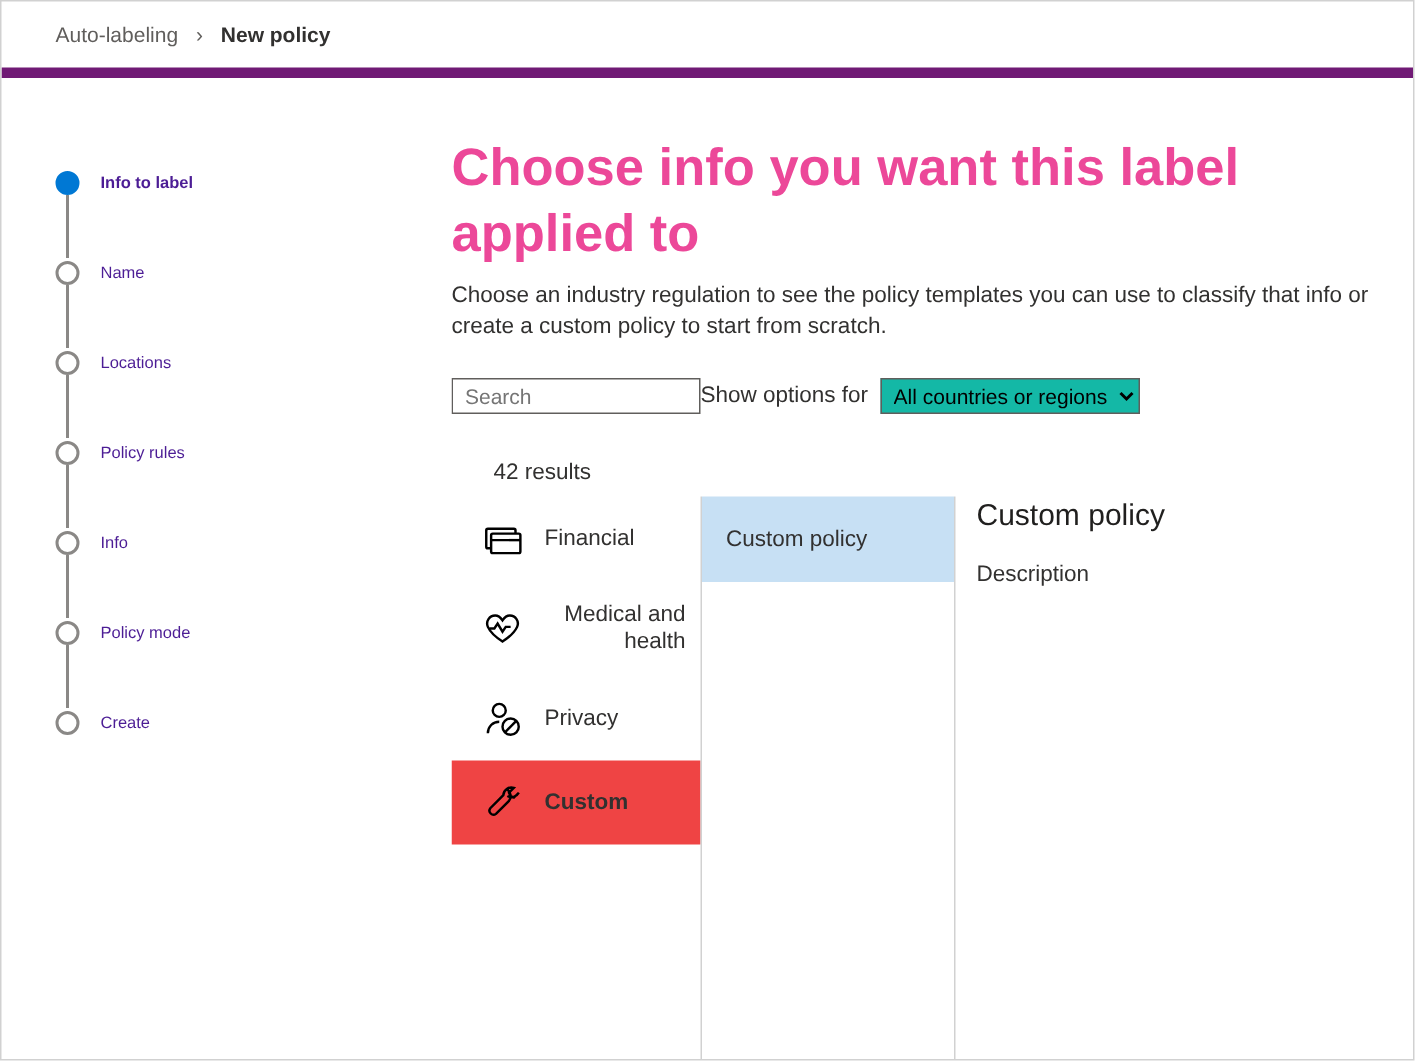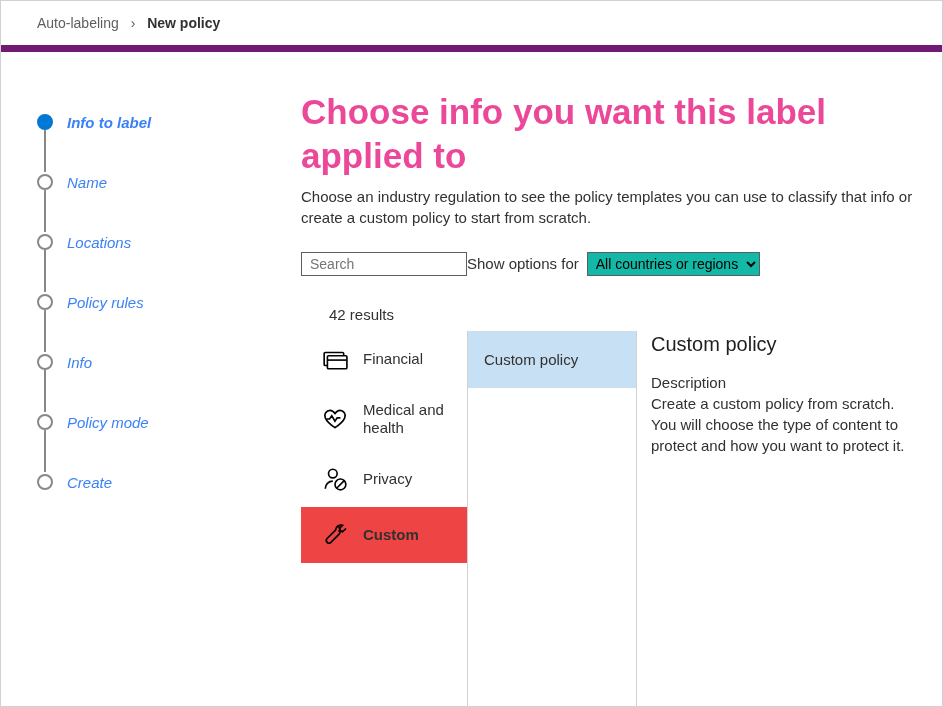--- a/index.html
+++ b/index.html
@@ -42,23 +42,22 @@
       flex-shrink: 0;
       position: relative;
       z-index: 2;
     }
     .step.active .step-dot {
       background: #0078d4;
       border-color: #0078d4;
     }
     .step-label {
       margin-left: 14px;
-      font-size: 15px;
-      color: #3b82f6;
-      font-style: italic;
+      font-size: 11px;
+      color: #4c1d95;
     }
     .step.active .step-label { font-weight: 600; }
     .step-connector {
       position: absolute;
       left: 7px;
       top: 38px;
       width: 2px;
       height: 42px;
       background: #8a8886;
       z-index: 1;
@@ -121,20 +120,21 @@
     .category-col {
       width: 166px;
       flex-shrink: 0;
     }
     .cat-item {
       display: flex;
       align-items: center;
       padding: 14px 10px 14px 20px;
       gap: 14px;
       cursor: pointer;
+      text-align: right;
     }
     .cat-item.selected { background: #ef4444; font-weight: bold; }
     .cat-icon {
       width: 28px;
       height: 28px;
       flex-shrink: 0;
       display: flex;
       align-items: center;
       justify-content: center;
     }
@@ -278,17 +278,16 @@
         </div>
       </div>
 
       <div class="template-col">
         <div class="template-item selected">Custom policy</div>
       </div>
 
       <div class="detail-col">
         <div class="detail-title">Custom policy</div>
         <div class="detail-desc-label">Description</div>
-        <div class="detail-desc">Create a custom policy from scratch. You will choose the type of content to protect and how you want to protect it.</div>
       </div>
     </div>
   </div>
 </div>
 
 </body></html>

